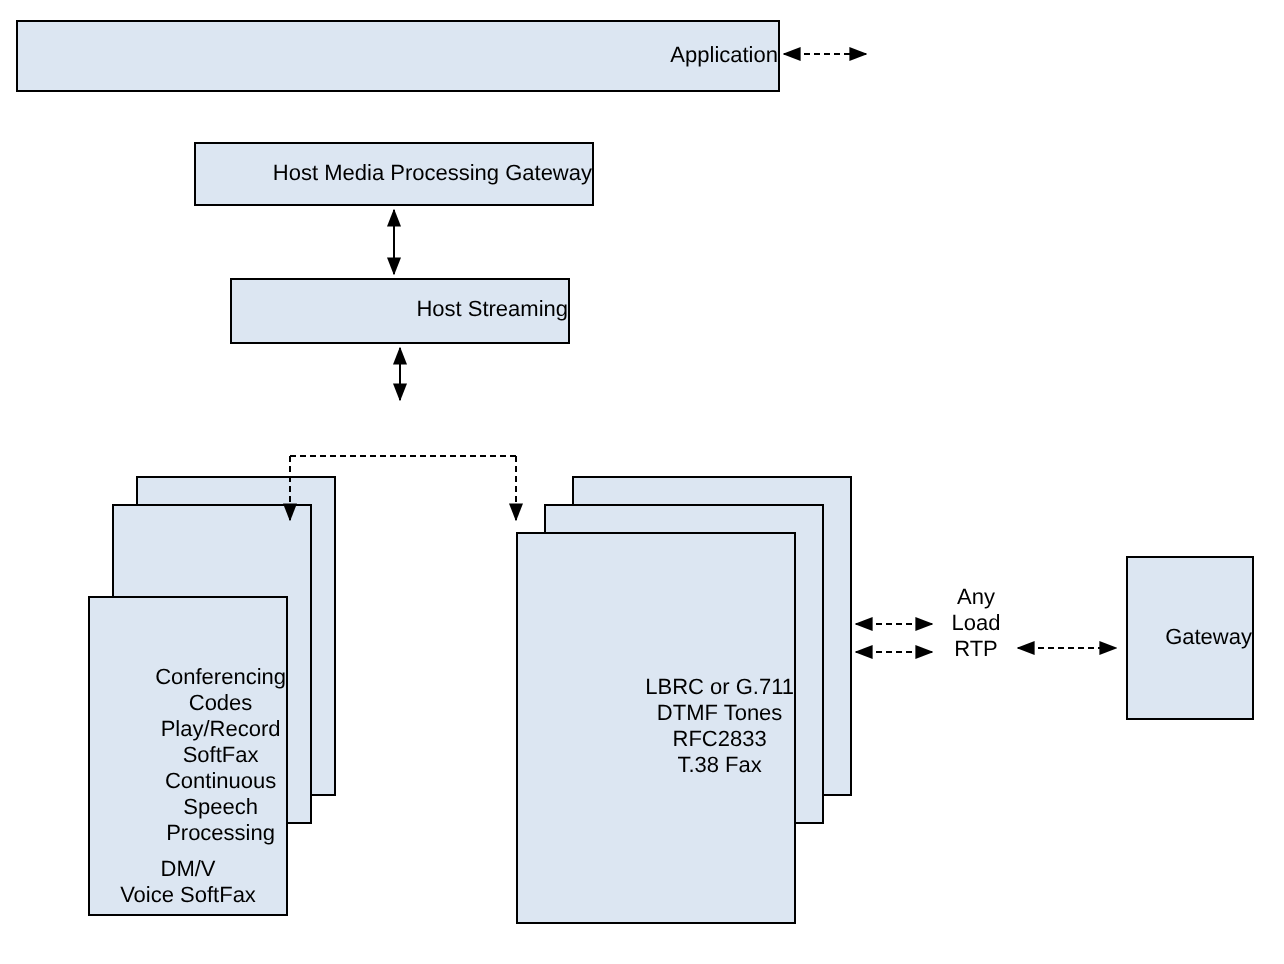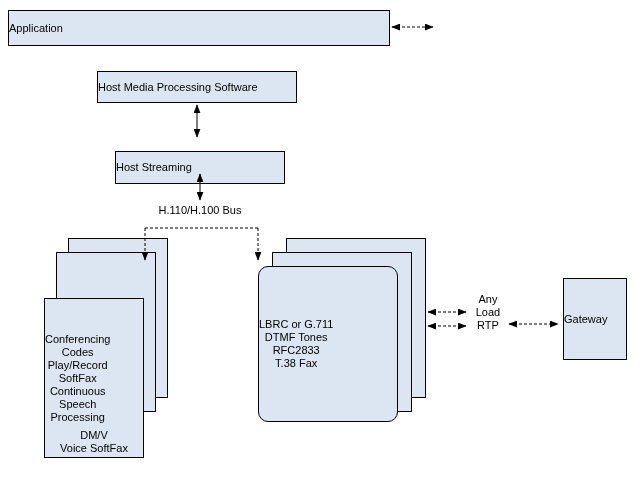--- a/index.html
+++ b/index.html
@@ -11,21 +11,21 @@
     overflow: hidden;
     font-family: "Liberation Sans", sans-serif;
   }
   .box {
     position: absolute;
     box-sizing: border-box;
     background: var(--box-fill, #dce6f2);
     border: 1px solid var(--box-border, #000000);
     display: flex;
     align-items: center;
-    justify-content: flex-start;
+    justify-content: flex-end;
     text-align: center;
     font: 11px/13px "Liberation Sans", sans-serif;
     color: #000000;
   }
   .stackbox {
     position: absolute;
     box-sizing: border-box;
     background: var(--box-fill, #dce6f2);
     border: 1px solid var(--box-border, #000000);
   }
@@ -49,46 +49,45 @@
 <body>
 
 <div class="canvas">
 
   <div class="box" style="left:8px; top:10px; width:382px; height:36px;">
     <span class="pre">Application</span>
   </div>
 
 
   <div class="box" style="left:97px; top:71px; width:200px; height:32px;">
-    <span class="pre">Host Media Processing Software</span>
+    <span class="pre">Host Media Processing Gateway</span>
   </div>
 
-  <div class="box" style="left:115px; top:139px; width:170px; height:33px;margin-top:12px;">
+  <div class="box" style="left:115px; top:139px; width:170px; height:33px;">
     <span class="pre">Host Streaming</span>
   </div>
 
-  <div class="label" style="left:140px; top:204px; width:120px;">H.110/H.100 Bus</div>
 
   <div class="stackbox" style="left:68px; top:238px; width:100px; height:160px;"></div>
   <div class="stackbox" style="left:56px; top:252px; width:100px; height:160px;"></div>
   <div class="box" style="left:44px; top:266px; width:100px; height:160px;margin-top:32px;">
     <span class="pre">Conferencing
 Codes
 Play/Record
 SoftFax
 Continuous
 Speech
 Processing</span>
   </div>
   <div class="label" style="left:44px; top:429px; width:100px;">DM/V
 Voice SoftFax</div>
 
   <div class="stackbox" style="left:286px; top:238px; width:140px; height:160px;"></div>
   <div class="stackbox" style="left:272px; top:252px; width:140px; height:160px;"></div>
-  <div class="box" style="left:258px; top:266px; width:140px; height:156px;border-radius:10px;">
+  <div class="box" style="left:258px; top:266px; width:140px; height:196px;">
     <span class="pre">LBRC or G.711
 DTMF Tones
 RFC2833
 T.38 Fax</span>
   </div>
 
   <div class="label" style="left:468px; top:293px; width:40px;">Any
 Load
 RTP</div>
 

